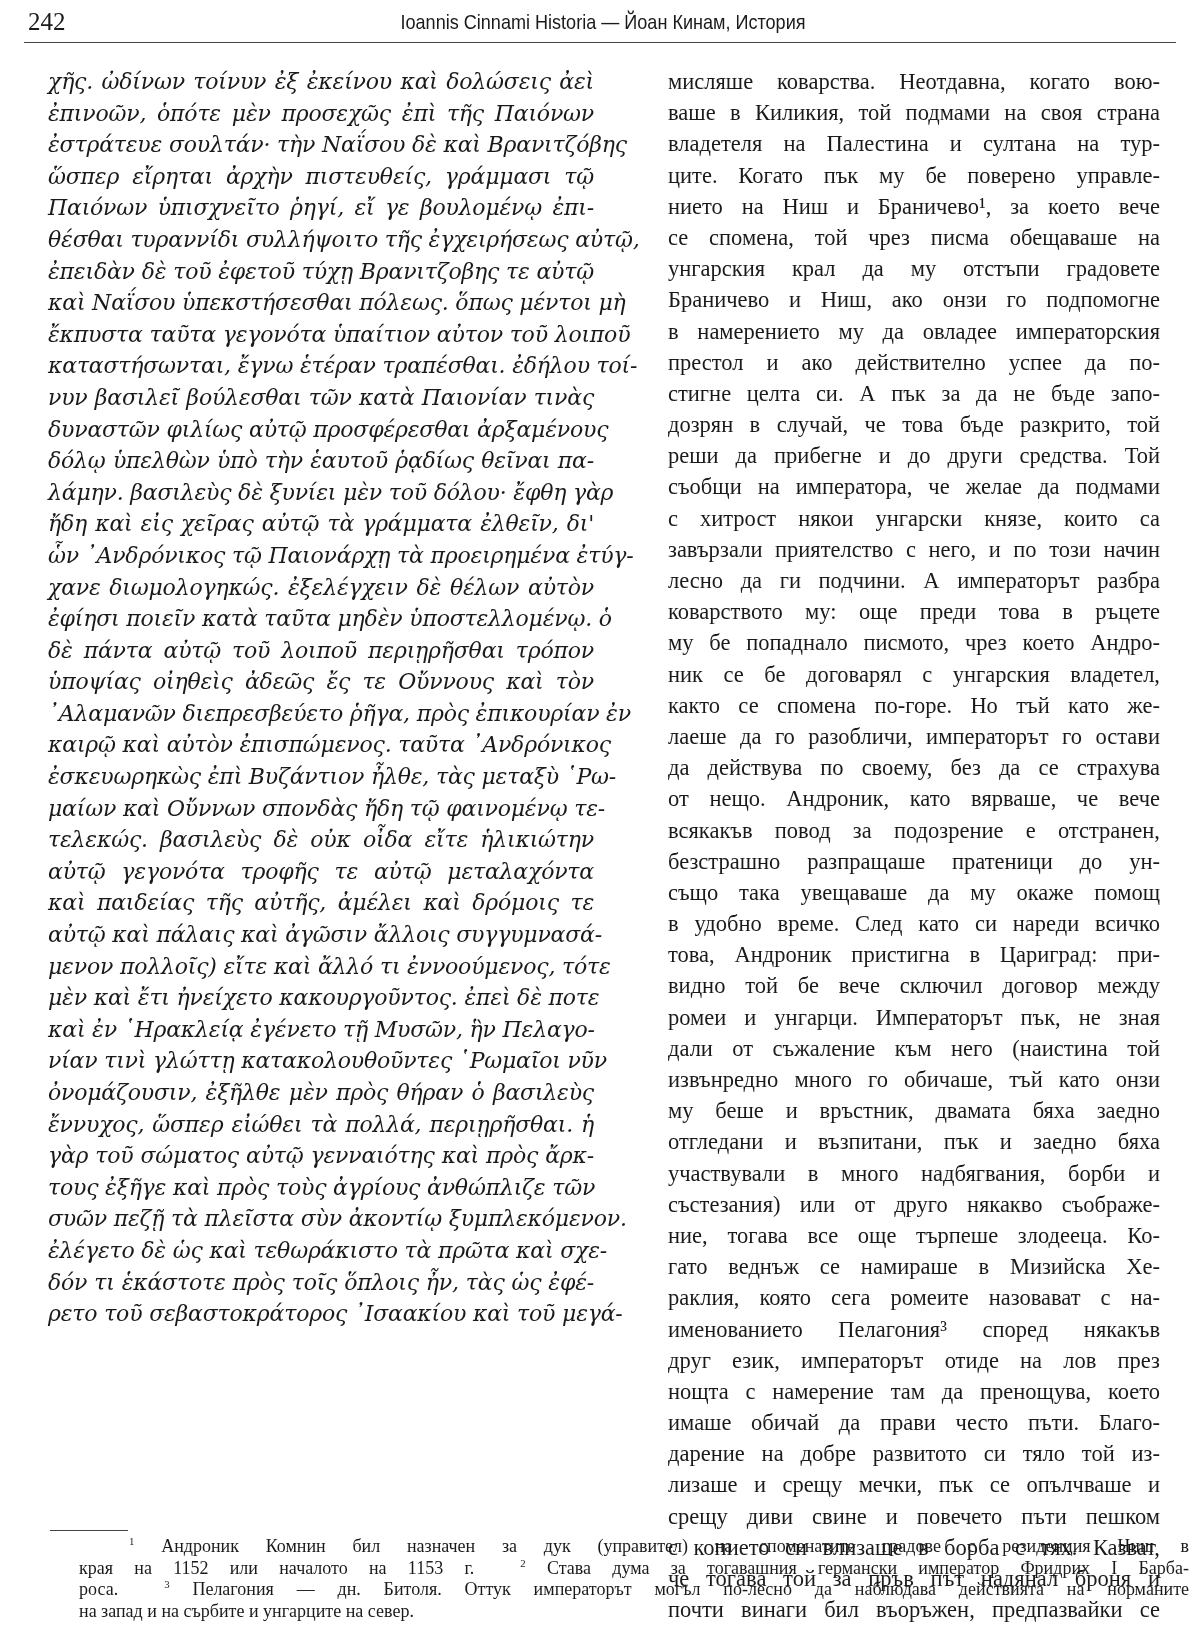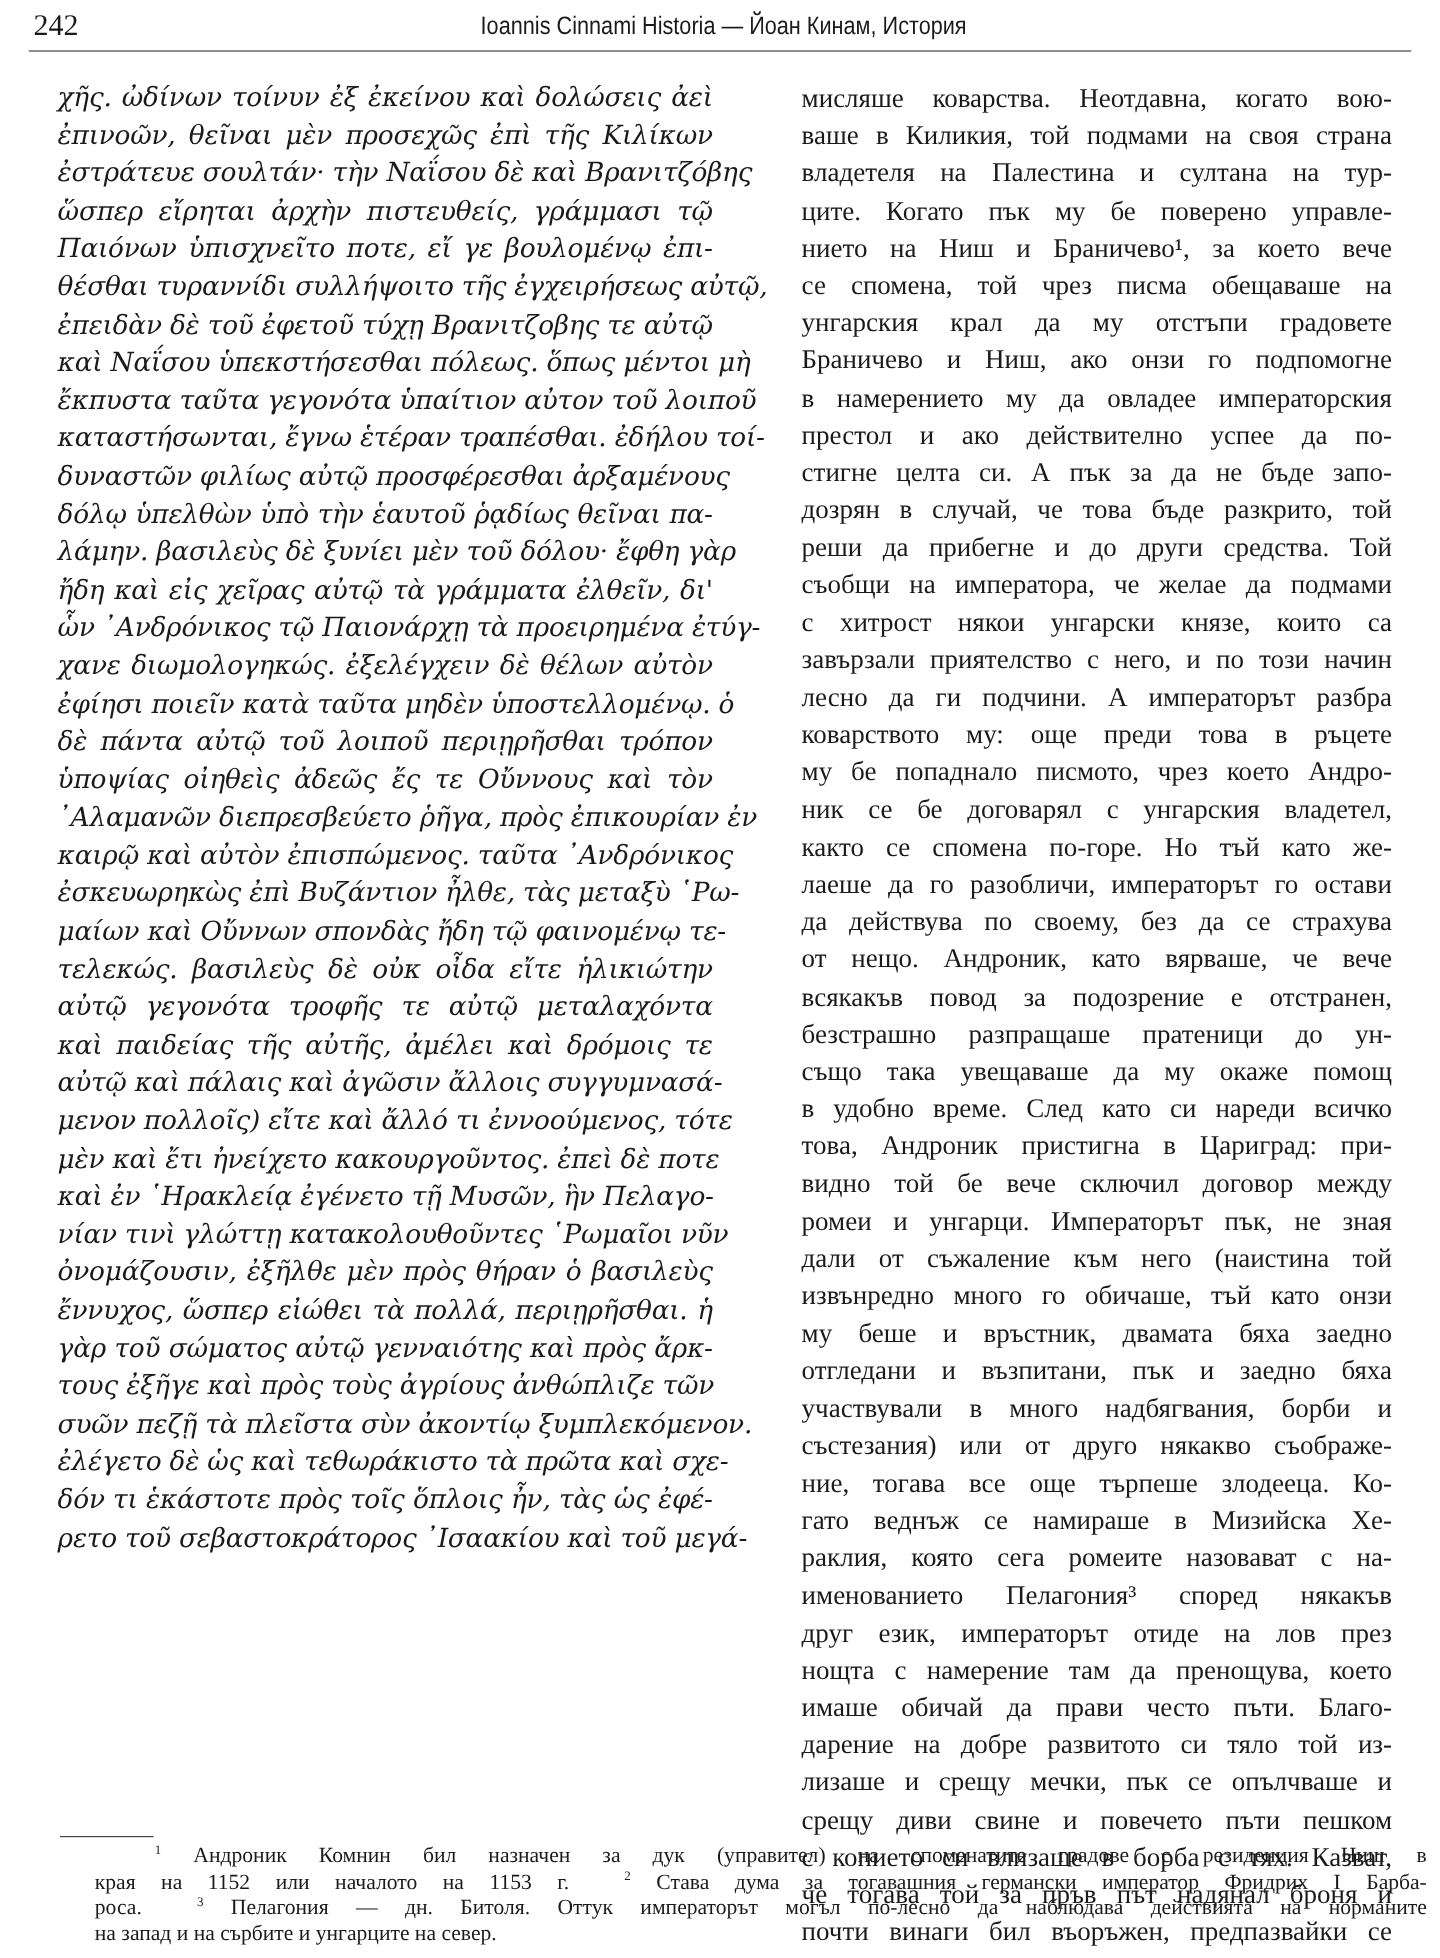--- a/index.html
+++ b/index.html
@@ -118,29 +118,30 @@
 <body>
 
 <div class="page-header">
   <span class="page-number">242</span>
   <div class="running-title">Ioannis Cinnami Historia — Йоан Кинам, История</div>
 </div>
 <div class="header-rule"></div>
 
 <div class="column col-greek" id="greek-col">
     <span class="line">χῆς. ὠδίνων τοίνυν ἐξ ἐκείνου καὶ δολώσεις ἀεὶ</span>
-    <span class="line">ἐπινοῶν, θεῖναι μὲν προσεχῶς ἐπὶ τῆς Κιλίκων</span>
+    <span class="line">ἐπινοῶν, ὁπότε μὲν προσεχῶς ἐπὶ τῆς Παιόνων</span>
     <span class="line">ἐστράτευε σουλτάν· τὴν Ναΐσου δὲ καὶ Βρανιτζόβης</span>
     <span class="line">ὥσπερ εἴρηται ἀρχὴν πιστευθείς, γράμμασι τῷ</span>
-    <span class="line">Παιόνων ὑπισχνεῖτο ποτε, εἴ γε βουλομένῳ ἐπι-</span>
+    <span class="line">Παιόνων ὑπισχνεῖτο ῥηγί, εἴ γε βουλομένῳ ἐπι-</span>
     <span class="line">θέσθαι τυραννίδι συλλήψοιτο τῆς ἐγχειρήσεως αὐτῷ,</span>
     <span class="line">ἐπειδὰν δὲ τοῦ ἐφετοῦ τύχῃ Βρανιτζοβης τε αὐτῷ</span>
     <span class="line">καὶ Ναΐσου ὑπεκστήσεσθαι πόλεως. ὅπως μέντοι μὴ</span>
     <span class="line">ἔκπυστα ταῦτα γεγονότα ὑπαίτιον αὐτον τοῦ λοιποῦ</span>
     <span class="line">καταστήσωνται, ἔγνω ἑτέραν τραπέσθαι. ἐδήλου τοί-</span>
+    <span class="line">νυν βασιλεῖ βούλεσθαι τῶν κατὰ Παιονίαν τινὰς</span>
     <span class="line">δυναστῶν φιλίως αὐτῷ προσφέρεσθαι ἀρξαμένους</span>
     <span class="line">δόλῳ ὑπελθὼν ὑπὸ τὴν ἑαυτοῦ ῥᾳδίως θεῖναι πα-</span>
     <span class="line">λάμην. βασιλεὺς δὲ ξυνίει μὲν τοῦ δόλου· ἔφθη γὰρ</span>
     <span class="line">ἤδη καὶ εἰς χεῖρας αὐτῷ τὰ γράμματα ἐλθεῖν, δι'</span>
     <span class="line">ὧν ᾽Ανδρόνικος τῷ Παιονάρχῃ τὰ προειρημένα ἐτύγ-</span>
     <span class="line">χανε διωμολογηκώς. ἐξελέγχειν δὲ θέλων αὐτὸν</span>
     <span class="line">ἐφίησι ποιεῖν κατὰ ταῦτα μηδὲν ὑποστελλομένῳ. ὁ</span>
     <span class="line">δὲ πάντα αὐτῷ τοῦ λοιποῦ περιῃρῆσθαι τρόπον</span>
     <span class="line">ὑποψίας οἰηθεὶς ἀδεῶς ἔς τε Οὔννους καὶ τὸν</span>
     <span class="line">᾽Αλαμανῶν διεπρεσβεύετο ῥῆγα, πρὸς ἐπικουρίαν ἐν</span>

